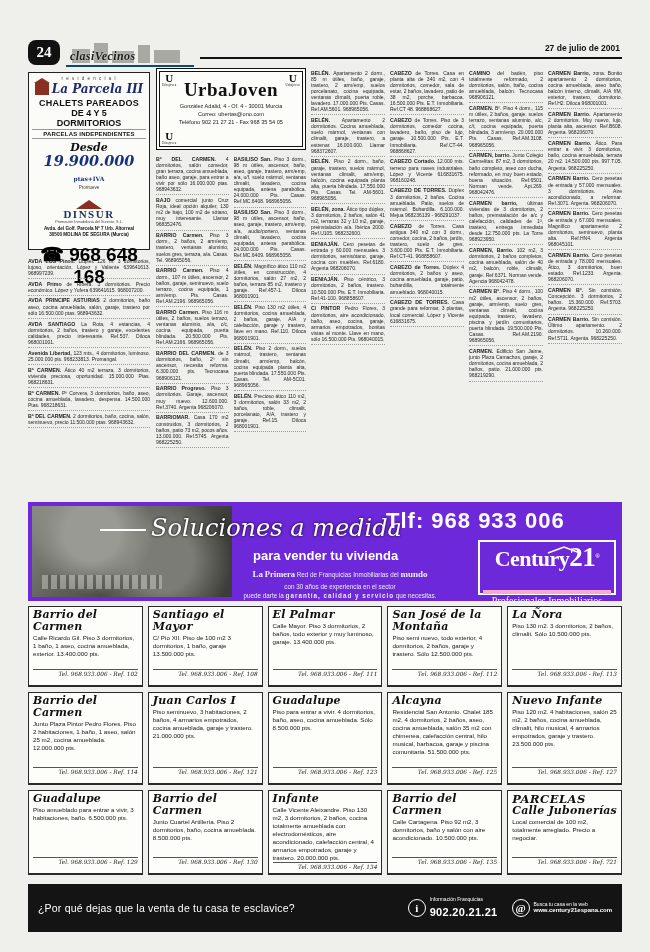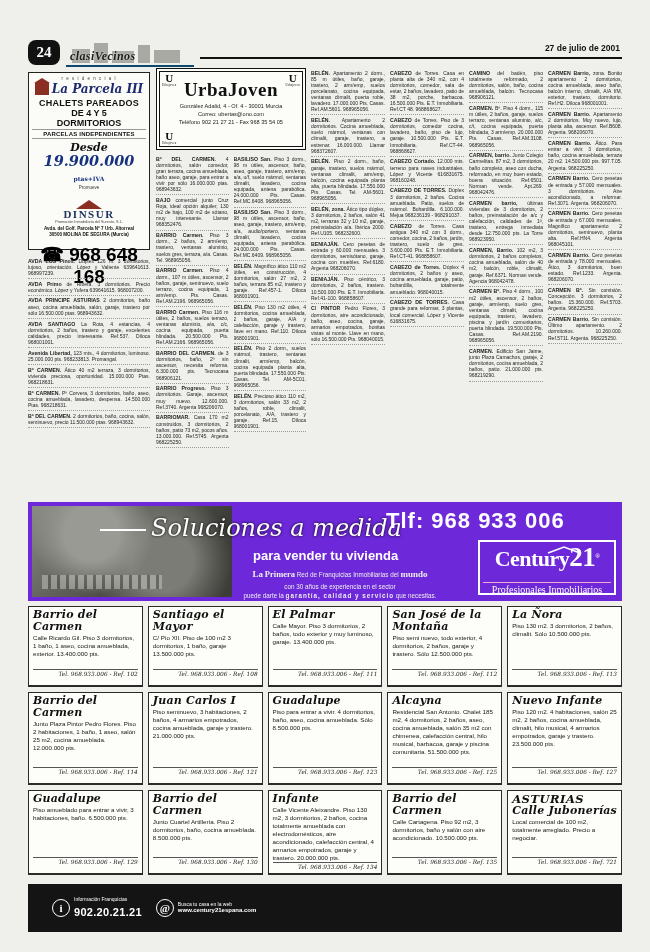--- a/index.html
+++ b/index.html
@@ -75,21 +75,21 @@
   .b-lines{position:absolute;left:168px;top:66px;width:288px;text-align:center;color:#eee;font-size:6.3px;line-height:1.5;}
   .b-lines .l1 b{font-family:"Liberation Serif",serif;font-size:8.5px;}
   .b-lines .l1 i{font-family:"Liberation Serif",serif;font-size:9px;font-style:normal;font-weight:bold;}
   .b-lines .l3 b{letter-spacing:1px;}
   .century{position:absolute;right:6px;top:38px;width:138px;height:55px;border:2px solid #fff;
     box-sizing:border-box;text-align:center;color:#fff;}
   .c-word{font-family:"Liberation Serif",serif;font-weight:bold;font-size:22px;line-height:1.15;letter-spacing:-.5px;}
   .c-num{font-family:"Liberation Serif",serif;font-weight:bold;font-size:27px;position:relative;}
   .c-roof{position:absolute;right:14px;top:4px;width:34px;height:8px;}
   .c-reg{font-size:6px;vertical-align:super;}
-  .c-tag{font-family:"Liberation Serif",serif;font-size:10px;border-top:1px solid #f9a8d4;margin:9px 3px;padding-top:1px;}
+  .c-tag{font-family:"Liberation Serif",serif;font-size:10px;border-top:4px solid #f9a8d4;margin:17px 3px;padding-top:1px;}
 
   
   .grid{position:absolute;left:28px;top:606px;width:594px;display:grid;
     grid-template-columns:repeat(5,1fr);grid-template-rows:80px 92px 84px;gap:6px 5px;}
   .card{background:#fdfdfa;border:1px solid #2a2a2a;box-shadow:0 1px 0 #2a2a2a;padding:2px 4px 8px;box-sizing:border-box;
     display:flex;flex-direction:column;overflow:hidden;}
   .card-title{font-family:"DejaVu Serif",serif;font-style:italic;font-weight:bold;font-size:11px;line-height:1.05;letter-spacing:.2px;}
   .card-title.caps{font-size:11.5px;letter-spacing:.5px;}
   .card-body{font-size:6.2px;line-height:1.3;margin-top:1.5px;color:#161616;}
   .card-tel{margin-top:auto;border-top:1px solid #555;text-align:right;font-family:"DejaVu Serif",serif;
@@ -313,28 +313,29 @@
       <div class="card-title">Infante</div>
       <div class="card-body">Calle Vicente Aleixandre. Piso 130 m2, 3 dormitorios, 2 baños, cocina totalmente amueblada con electrodomésticos, aire acondicionado, calefacción central, 4 armarios empotrados, garaje y trastero. 20.000.000 pts.</div>
       <div class="card-tel">Tel. 968.933.006 - Ref. 134</div>
     </div>
     <div class="card">
       <div class="card-title">Barrio del Carmen</div>
       <div class="card-body">Calle Cartagena. Piso 92 m2, 3 dormitorios, baño y salón con aire acondicionado. 10.500.000 pts.</div>
       <div class="card-tel">Tel. 968.933.006 - Ref. 135</div>
     </div>
     <div class="card">
-      <div class="card-title caps">ASTURIAS</div>
+      <div class="card-title caps">PARCELAS</div>
       <div class="card-title">Calle Jubonerías</div>
       <div class="card-body">Local comercial de 100 m2, totalmente arreglado. Precio a negociar.</div>
       <div class="card-tel">Tel. 968.933.006 - Ref. 721</div>
     </div>
   </div>
 
 <div class="bbar">
+  <div class="bb-q">¿Por qué dejas que la venta de tu casa te esclavice?</div>
   <div class="bb-item">
     <div class="bb-icon">i</div>
     <div class="bb-txt">
       <small>Información Franquicias</small>
       <b>902.20.21.21</b>
     </div>
   </div>
   <div class="bb-item">
     <div class="bb-icon">@</div>
     <div class="bb-txt">

